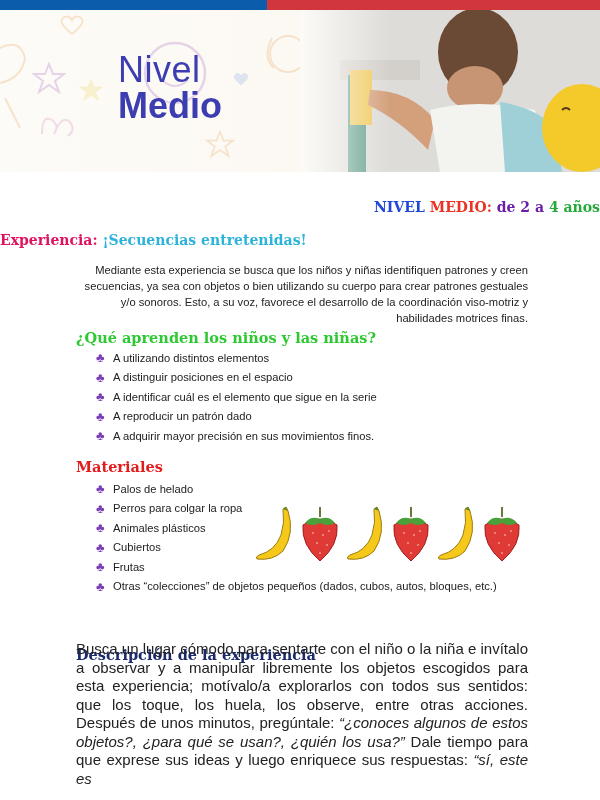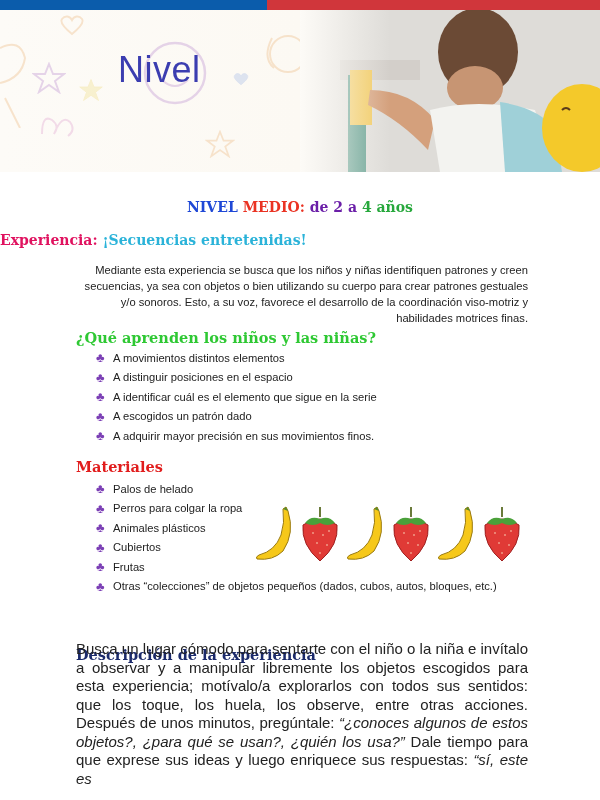--- a/index.html
+++ b/index.html
@@ -12,21 +12,21 @@
 
   .banner { position: absolute; top: 10px; left: 0; width: 600px; height: 162px; overflow: hidden;
     background: linear-gradient(90deg, #fdfbf7 0%, #fcf9f3 50%, #ece8e2 62%, #d9d7d3 100%); }
   .banner .doodle { position: absolute; opacity: 0.45; }
   .banner .photo { position: absolute; left: 300px; top: 0; width: 300px; height: 162px;
     background: linear-gradient(90deg, rgba(253,251,247,1) 0%, rgba(220,218,214,0.3) 25%, rgba(215,213,210,0) 40%); }
   .logo { position: absolute; left: 118px; top: 42px; color: #3b3db0; line-height: 1; }
   .logo .l1 { font-size: 36px; font-weight: 400; letter-spacing: 0.5px; }
   .logo .l2 { font-size: 36px; font-weight: 700; margin-top: 0px; }
 
-  .level-title { position: absolute; top: 199px; left: 0; width: 600px; text-align: center;
+  .level-title { position: absolute; top: 199px; left: 0; width: 600px; text-align: right;
     font-family: "DejaVu Serif", serif; font-weight: 700; font-size: 14px; }
   .c-blue { color: #1f48d6; }
   .c-red { color: #ea3323; }
   .c-purple { color: #6b1fa8; }
   .c-green { color: #27a83c; }
 
   .exp-title { position: absolute; top: 232px; left: 0; width: 600px; text-align: left;
     font-family: "DejaVu Serif", serif; font-weight: 700; font-size: 14px; }
   .c-pink { color: #e0125f; }
   .c-cyan { color: #2bb3d9; }
@@ -110,20 +110,21 @@
       <path d="M130 100 Q175 88 235 100 L255 162 L140 162 Z" fill="#f3f3f0"></path>
       <path d="M200 92 Q240 98 255 120 L262 162 L205 162 Z" fill="#9fd0d8"></path>
 
       <ellipse cx="282" cy="118" rx="40" ry="44" fill="#f4c92a"></ellipse>
       <path d="M262 100 Q266 96 270 100" stroke="#5a3b1a" stroke-width="2" fill="none"></path>
       <rect x="0" y="0" width="300" height="162" fill="url(#fadeL)"></rect>
     </svg>
   </div>
   <div class="logo">
     <div class="l1">Nivel</div>
+    <div class="l2">Medio</div>
   </div>
 </div>
 
 <div class="level-title">
   <span class="c-blue">NIVEL</span>
   <span class="c-red">MEDIO:</span>
   <span class="c-purple">de 2 a</span>
   <span class="c-green">4 años</span>
 </div>
 
@@ -131,33 +132,33 @@
   <span class="c-pink">Experiencia:</span>
   <span class="c-cyan">¡Secuencias entretenidas!</span>
 </div>
 
 <p class="intro">Mediante esta experiencia se busca que los niños y niñas identifiquen patrones y creen secuencias, ya sea con objetos o bien utilizando su cuerpo para crear patrones gestuales y/o sonoros. Esto, a su voz, favorece el desarrollo de la coordinación viso-motriz y habilidades motrices finas.</p>
 
 <h2 class="h-green">¿Qué aprenden los niños y las niñas?</h2>
 <ul class="clubs list1">
   <li>
       <span class="club">♣</span>
-      <span>A movimientos distintos elementos</span>
+      <span>A utilizando distintos elementos</span>
     </li>
   <li>
       <span class="club">♣</span>
       <span>A distinguir posiciones en el espacio</span>
     </li>
   <li>
       <span class="club">♣</span>
       <span>A identificar cuál es el elemento que sigue en la serie</span>
     </li>
   <li>
       <span class="club">♣</span>
-      <span>A escogidos un patrón dado</span>
+      <span>A reproducir un patrón dado</span>
     </li>
   <li>
       <span class="club">♣</span>
       <span>A adquirir mayor precisión en sus movimientos finos.</span>
     </li>
 </ul>
 
 <h2 class="h-red">Materiales</h2>
 <ul class="clubs list2">
   <li>

